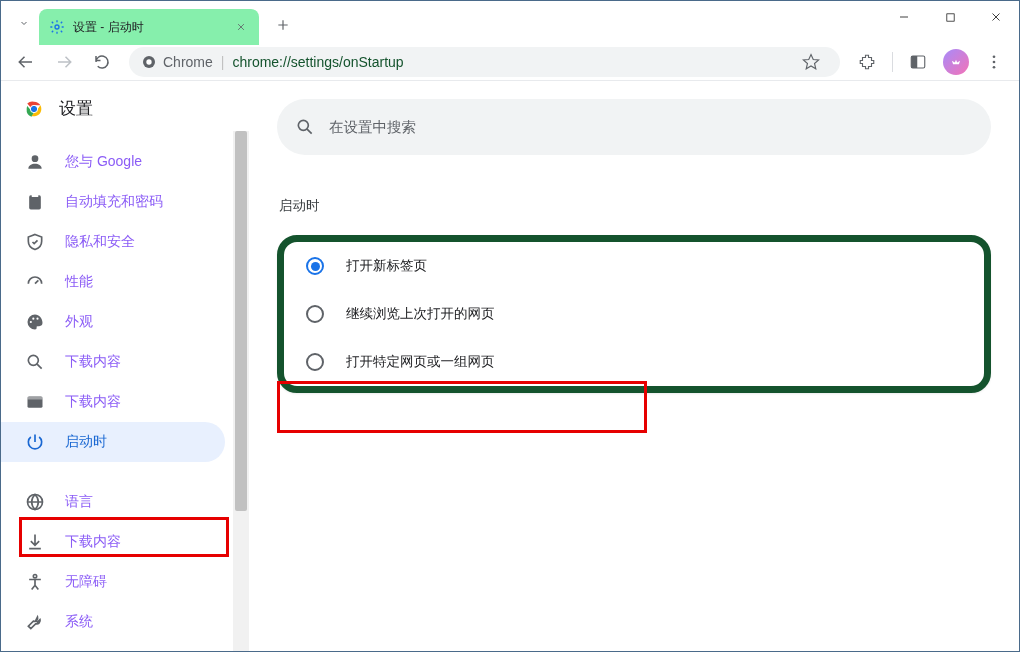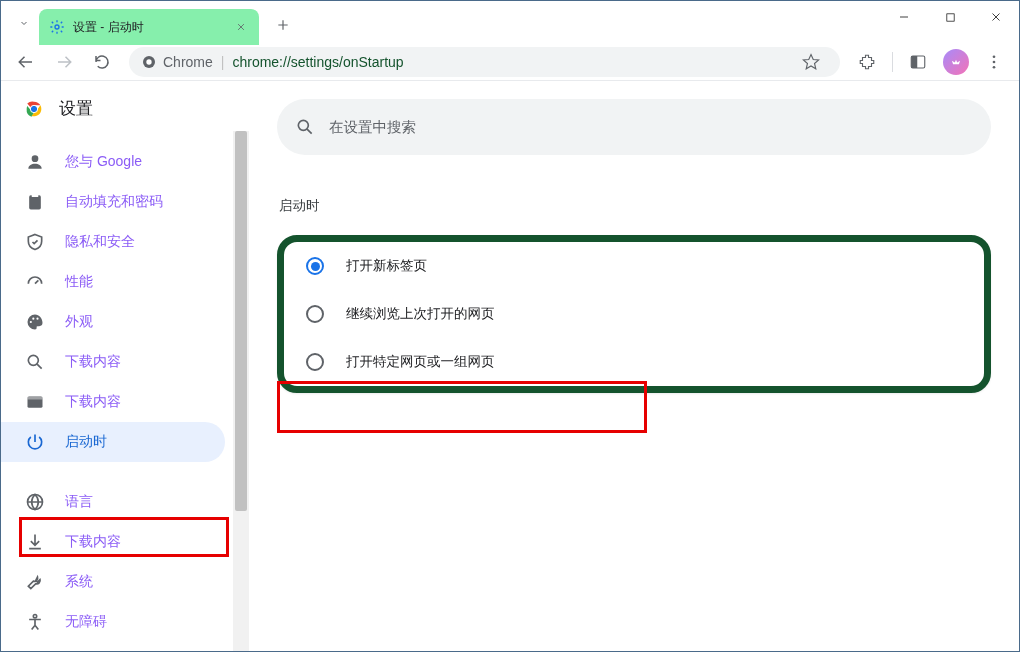--- a/index.html
+++ b/index.html
@@ -444,33 +444,33 @@
         <span class="icon">
             <svg width="20" height="20" viewBox="0 0 24 24" fill="none" stroke="#5f6368" stroke-width="2">
               <path d="M12 3v12m-5-4l5 5 5-5M5 20h14"></path>
             </svg>
           </span>
         <span>下载内容</span>
       </div>
       <div class="sidebar-item">
         <span class="icon">
             <svg width="20" height="20" viewBox="0 0 24 24" fill="none" stroke="#5f6368" stroke-width="2">
-              <path d="M15 6a4 4 0 0 1-5 5l-6 6 3 3 6-6a4 4 0 0 0 5-5l-3 3-2-2z"></path>
-            </svg>
-          </span>
-        <span>系统</span>
-      </div>
-      <div class="sidebar-item">
-        <span class="icon">
-            <svg width="20" height="20" viewBox="0 0 24 24" fill="none" stroke="#5f6368" stroke-width="2">
               <circle cx="12" cy="5" r="2"></circle>
               <path d="M5 9h14M12 9v7m-4 5l4-5 4 5"></path>
             </svg>
           </span>
         <span>无障碍</span>
+      </div>
+      <div class="sidebar-item">
+        <span class="icon">
+            <svg width="20" height="20" viewBox="0 0 24 24" fill="none" stroke="#5f6368" stroke-width="2">
+              <path d="M15 6a4 4 0 0 1-5 5l-6 6 3 3 6-6a4 4 0 0 0 5-5l-3 3-2-2z"></path>
+            </svg>
+          </span>
+        <span>系统</span>
       </div>
     </div>
     <div class="scrollbar-track">
       <div class="scrollbar-thumb"></div>
     </div>
     <div class="highlight-sidebar"></div>
   </div>
 
   <div class="main">
     <div class="search-settings">

